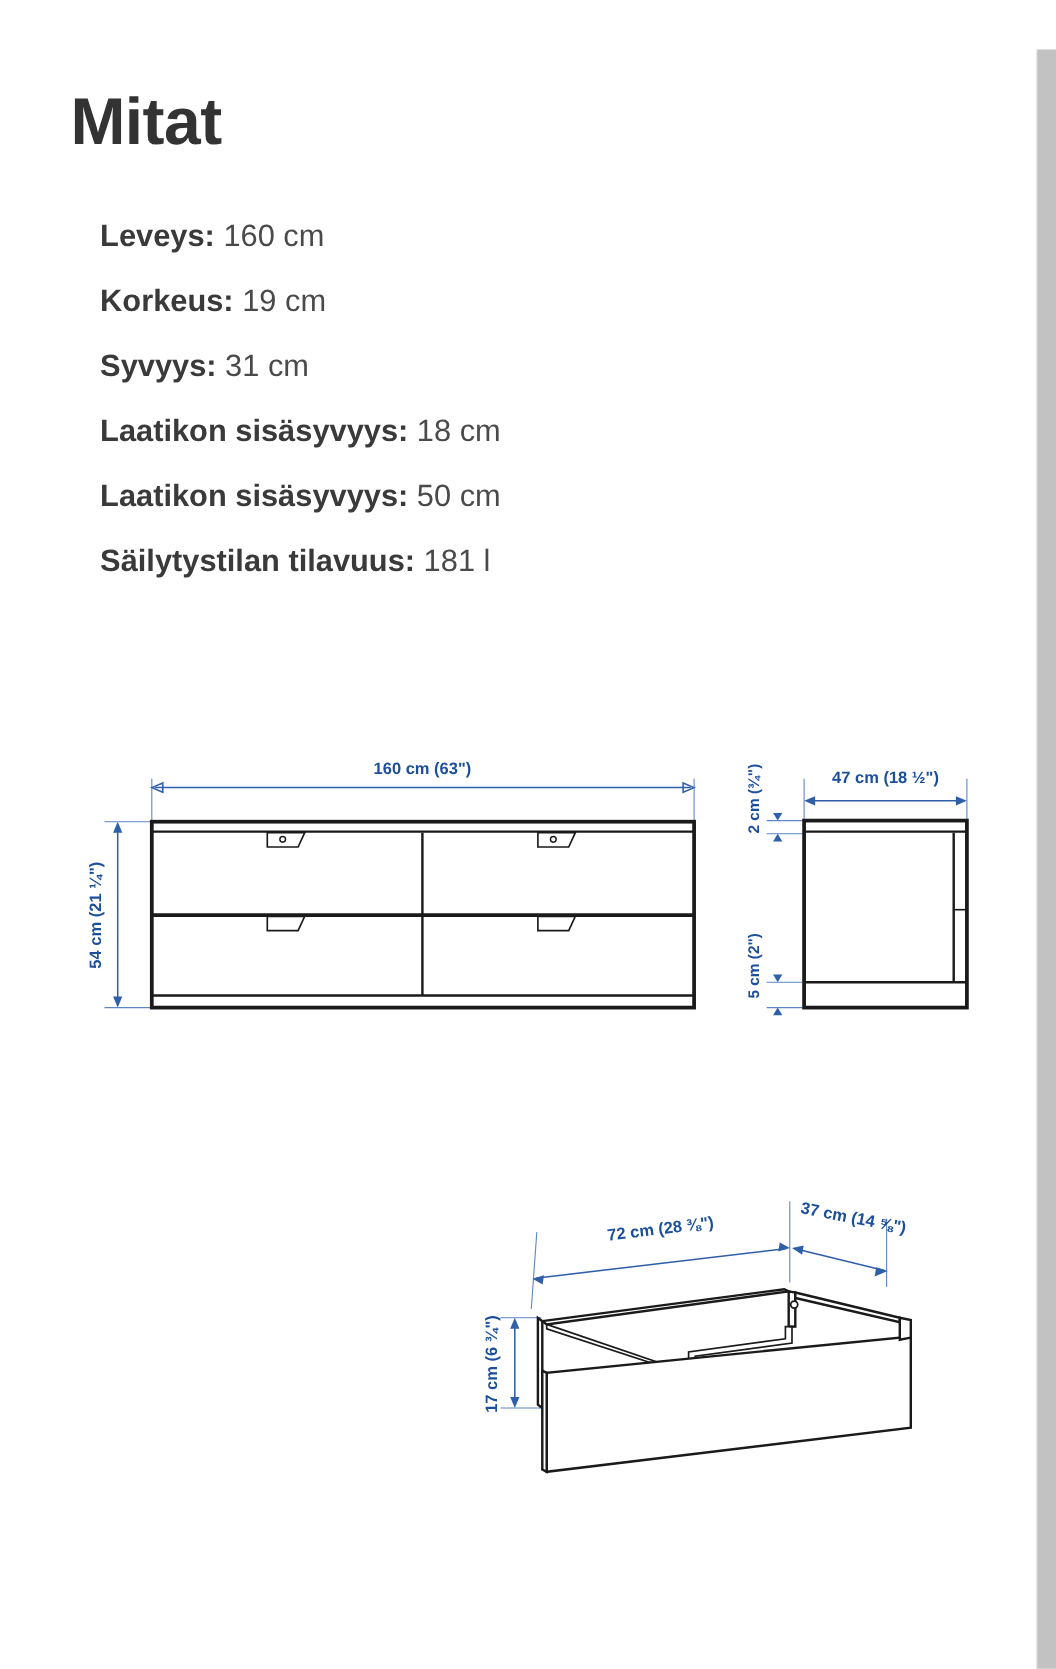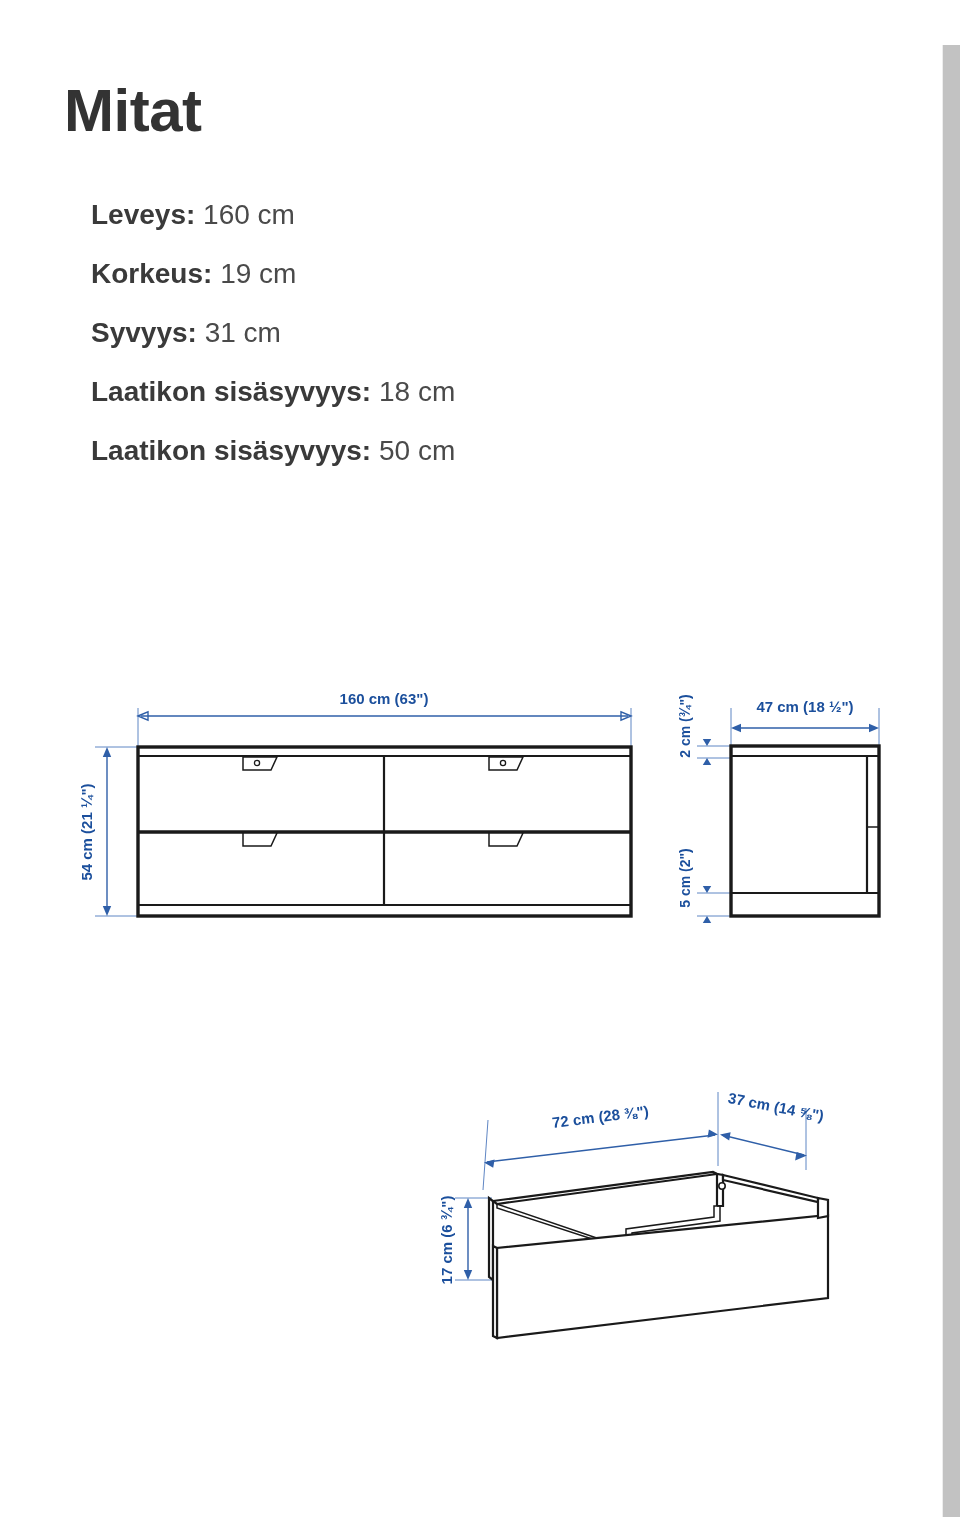--- a/index.html
+++ b/index.html
@@ -146,20 +146,24 @@
     <div class="spec-row">
       <span class="spec-label">Laatikon sisäsyvyys:</span>
       <span class="spec-value">18 cm</span>
     </div>
 
     <div class="spec-row">
       <span class="spec-label">Laatikon sisäsyvyys:</span>
       <span class="spec-value">50 cm</span>
     </div>
 
+    <div class="spec-row">
+      <span class="spec-label">Säilytystilan tilavuus:</span>
+      <span class="spec-value">181 l</span>
+    </div>
 
   </div>
 
   <div id="tech-drawing">
     <svg width="938" height="720" viewBox="0 0 938 720" xmlns="http://www.w3.org/2000/svg">
 
       <g>
 
         <g>
           <line class="ext-line" x1="138" y1="58" x2="138" y2="100"></line>

